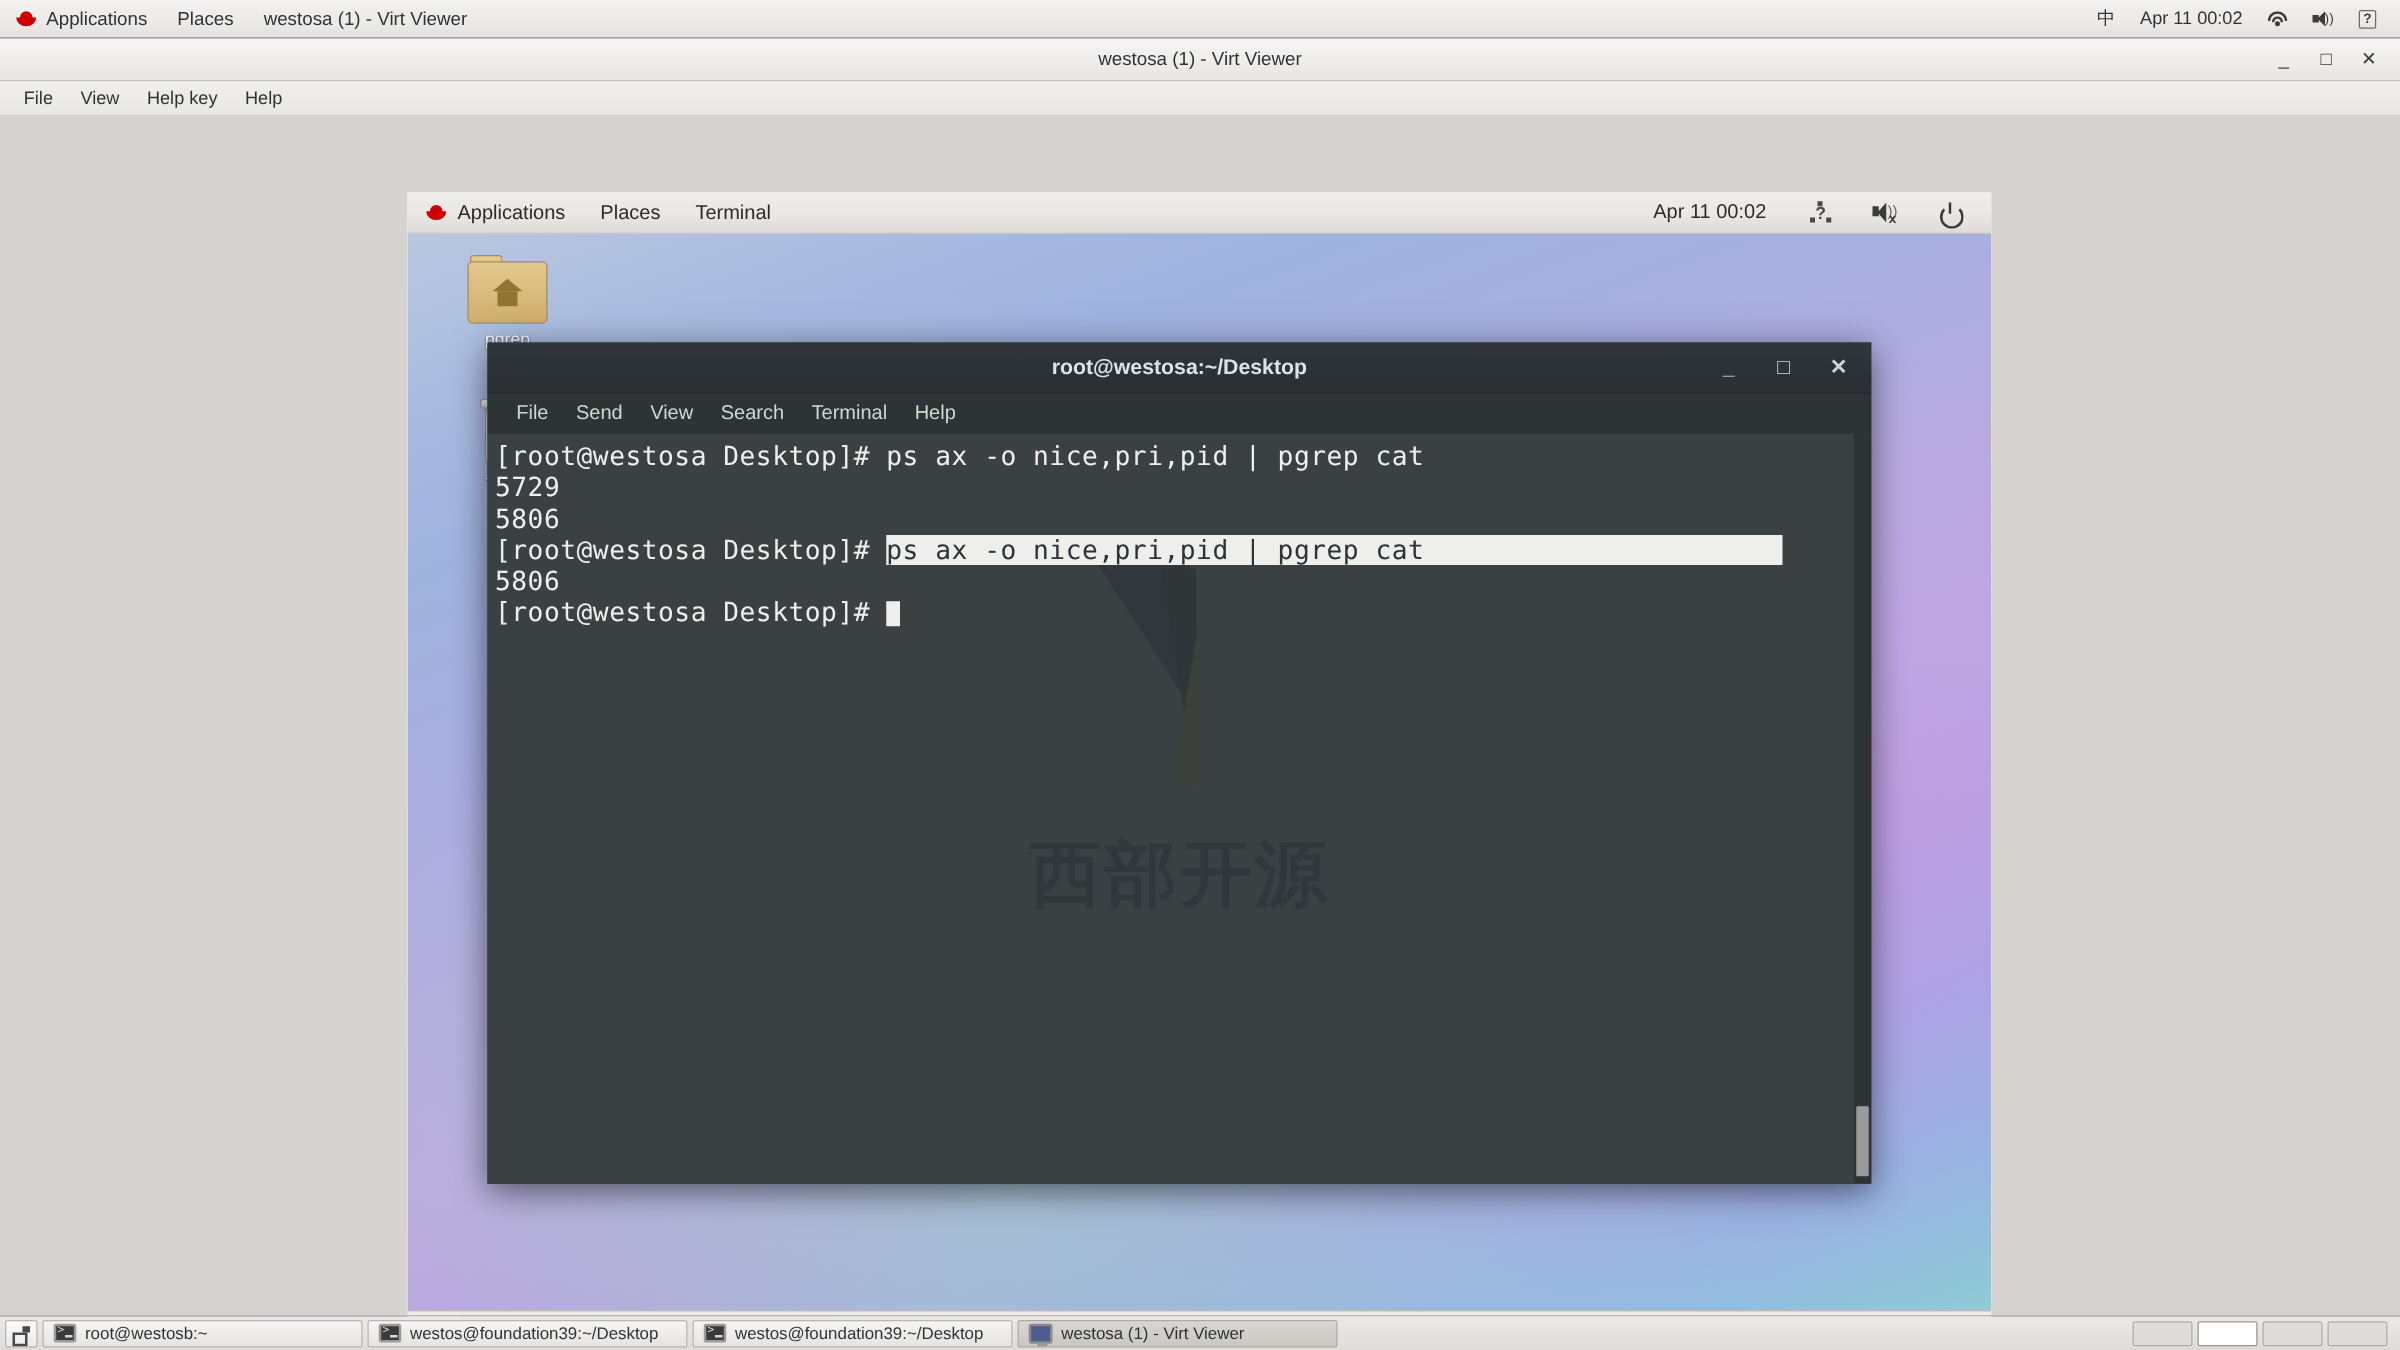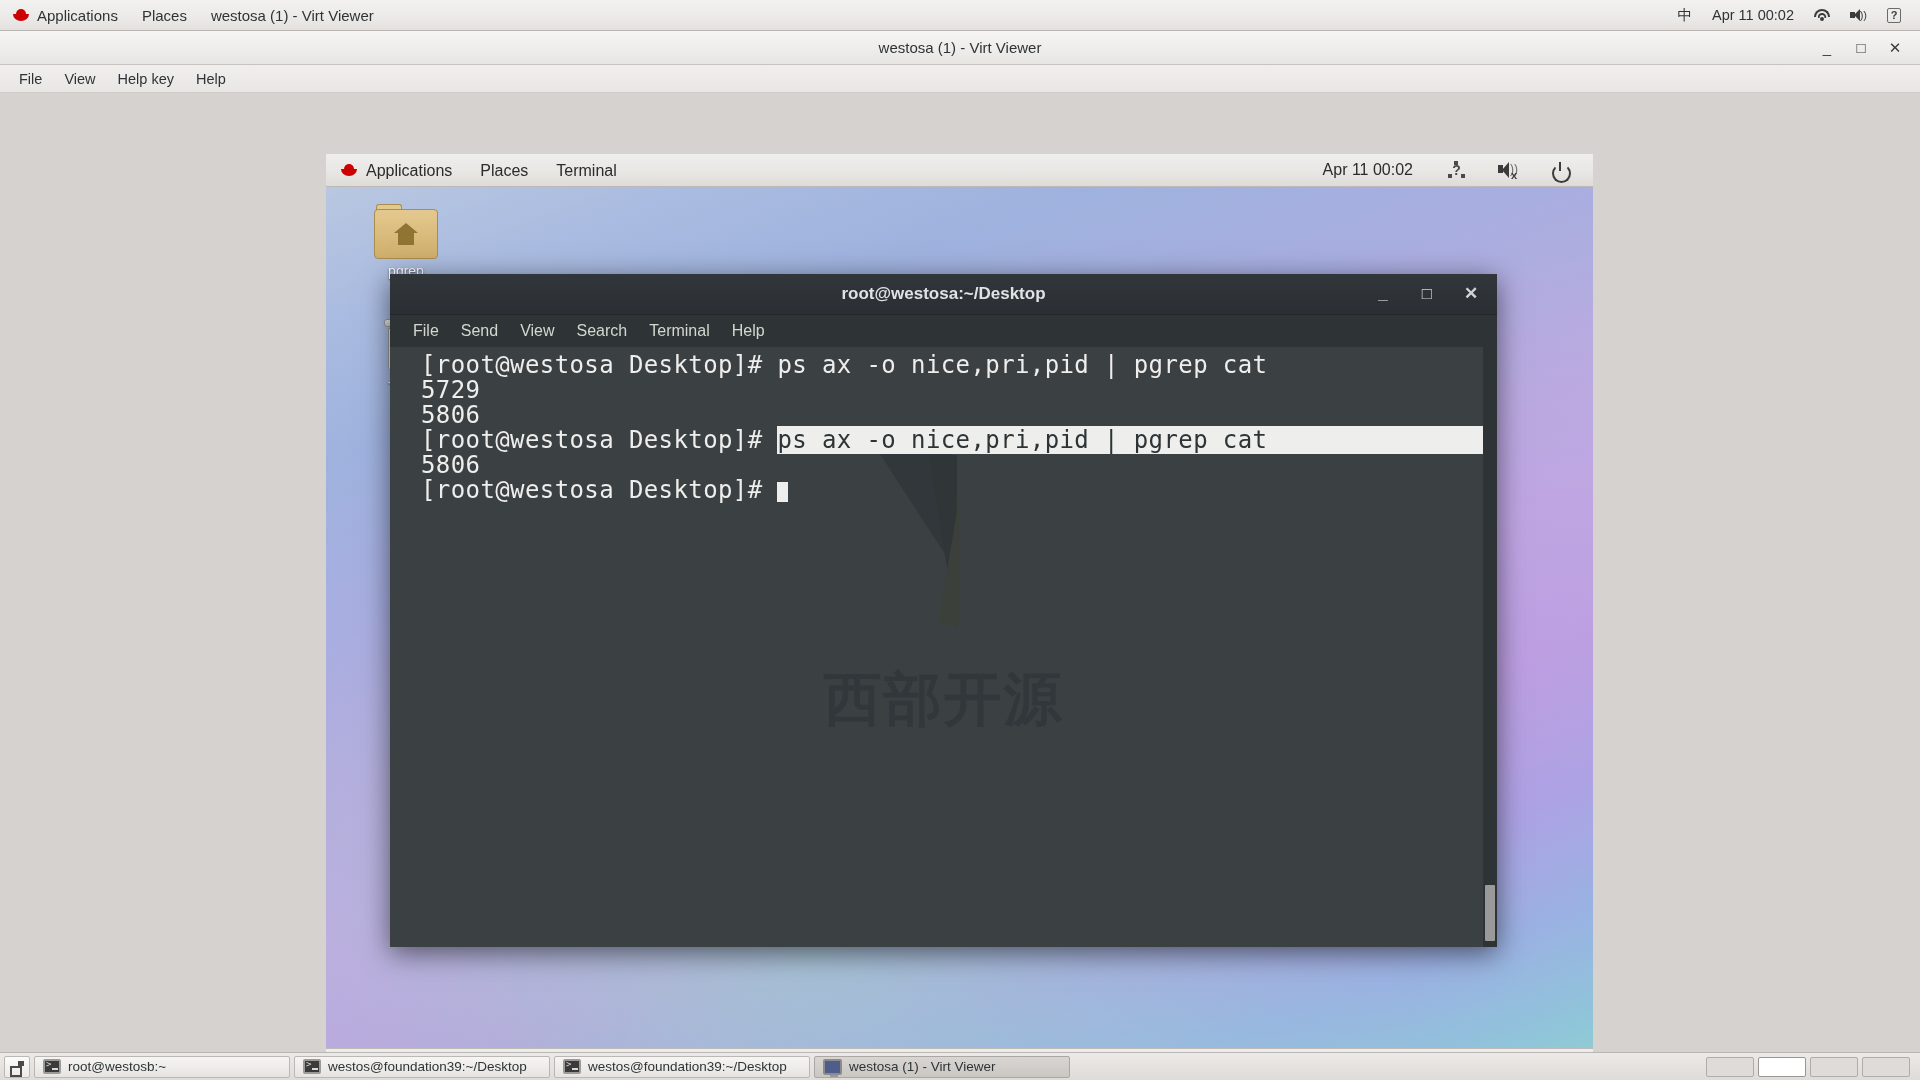--- a/index.html
+++ b/index.html
@@ -232,23 +232,22 @@
     color:#d3d7cf; font-size:16px;
   }
   .term-menubar .tmi { padding: 0 11px; height:32px; line-height:32px; }
   .term-body {
     flex:1; position:relative; background:#3b4043; overflow:hidden;
     padding: 6px 0 0 6px;
   }
   .term-screen {
     position:relative; z-index:2;
     font-family:"DejaVu Sans Mono","Liberation Mono",monospace;
-    font-size:24px; line-height:25px; color:#eeeeec; white-space:pre;
+    font-size:21px; line-height:25px; color:#eeeeec; white-space:pre;
     letter-spacing: 0.4px;
-    margin-left: 25px;
   }
   .term-line { height:25px; }
   .term-hl { background:#eeeeec; color:#2e3436; }
   .term-cursor { display:inline-block; width:11px; height:20px; background:#eeeeec; vertical-align:-4px; }
 
   .term-wm {
     position:absolute; left:50%; top:98px; transform:translateX(-50%);
     width:270px; text-align:center; z-index:1; opacity:.30; pointer-events:none;
   }
   .term-wm .wm-text { color:#20242a; font-size:58px; }

